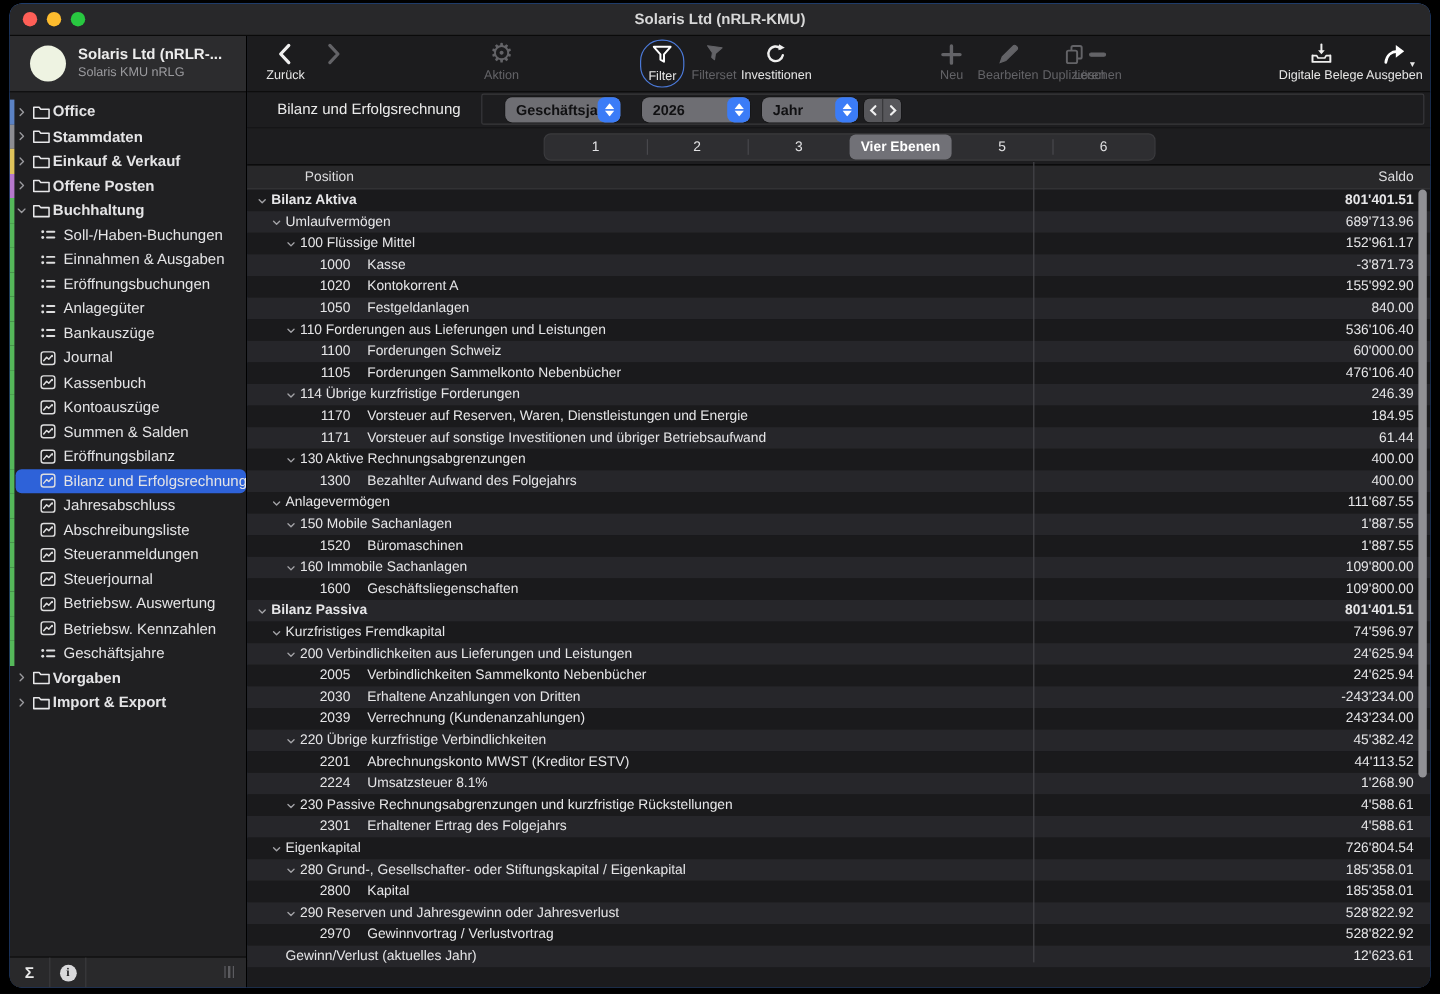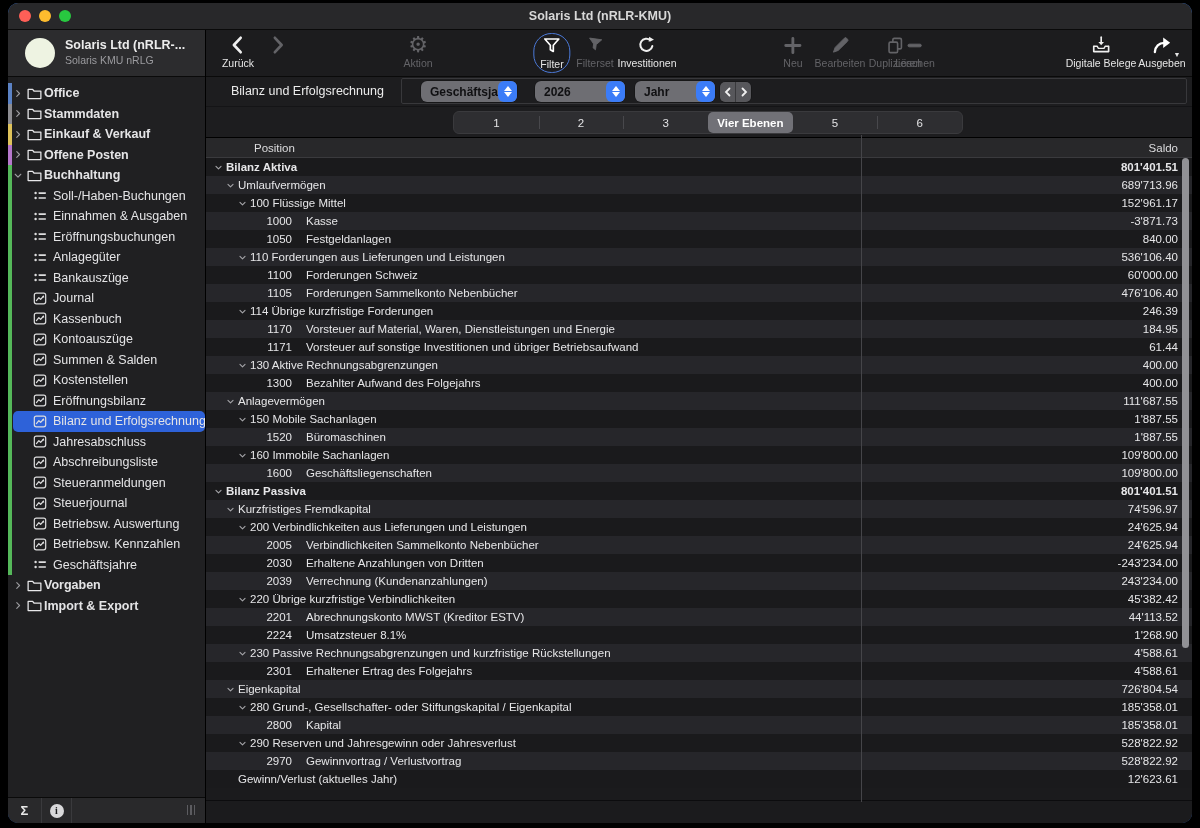--- a/index.html
+++ b/index.html
@@ -303,32 +303,20 @@
           <div class="sb-item child">
             <div class="hl"></div>
             <span class="stripe" style="background:#55b85a"></span>
             <span class="ic">
               <svg width="14" height="13" viewBox="0 0 16 16">
                 <rect x="1" y="1.5" width="14" height="13" rx="2.5" fill="none" stroke="#dededf" stroke-width="1.5"></rect>
                 <polyline points="3.6,10.6 6.6,7 8.8,9 12.2,5.2" fill="none" stroke="#dededf" stroke-width="1.5" stroke-linecap="round" stroke-linejoin="round"></polyline>
                 <polygon points="12.8,4.4 13.2,7 10.6,6" fill="#dededf"></polygon>
               </svg>
             </span>
-            <span class="lb">Kostenstellen</span>
-          </div>
-          <div class="sb-item child">
-            <div class="hl"></div>
-            <span class="stripe" style="background:#55b85a"></span>
-            <span class="ic">
-              <svg width="14" height="13" viewBox="0 0 16 16">
-                <rect x="1" y="1.5" width="14" height="13" rx="2.5" fill="none" stroke="#dededf" stroke-width="1.5"></rect>
-                <polyline points="3.6,10.6 6.6,7 8.8,9 12.2,5.2" fill="none" stroke="#dededf" stroke-width="1.5" stroke-linecap="round" stroke-linejoin="round"></polyline>
-                <polygon points="12.8,4.4 13.2,7 10.6,6" fill="#dededf"></polygon>
-              </svg>
-            </span>
             <span class="lb">Eröffnungsbilanz</span>
           </div>
           <div class="sb-item child selected">
             <div class="hl" style="background: rgb(46, 98, 217);"></div>
             <span class="stripe" style="background:#55b85a"></span>
             <span class="ic">
               <svg width="14" height="13" viewBox="0 0 16 16">
                 <rect x="1" y="1.5" width="14" height="13" rx="2.5" fill="none" stroke="#dededf" stroke-width="1.5"></rect>
                 <polyline points="3.6,10.6 6.6,7 8.8,9 12.2,5.2" fill="none" stroke="#dededf" stroke-width="1.5" stroke-linecap="round" stroke-linejoin="round"></polyline>
                 <polygon points="12.8,4.4 13.2,7 10.6,6" fill="#dededf"></polygon>
@@ -665,20 +653,25 @@
             </span>
             <span class="lbl">100 Flüssige Mittel</span>
             <span class="val">152'961.17</span>
           </div>
           <div class="trow">
             <span class="code">1000</span>
             <span class="lbl">Kasse</span>
             <span class="val">-3'871.73</span>
           </div>
           <div class="trow">
+            <span class="code">1020</span>
+            <span class="lbl">Kontokorrent A</span>
+            <span class="val">155'992.90</span>
+          </div>
+          <div class="trow">
             <span class="code">1050</span>
             <span class="lbl">Festgeldanlagen</span>
             <span class="val">840.00</span>
           </div>
           <div class="trow">
             <span style="width:32px;flex:0 0 auto"></span>
             <span class="chev">
               <svg width="9" height="9" viewBox="0 0 16 16">
                 <polyline points="3.5,6 8,10.5 12.5,6" fill="none" stroke="#a3a3a7" stroke-width="2" stroke-linecap="round" stroke-linejoin="round"></polyline>
               </svg>
@@ -701,21 +694,21 @@
             <span class="chev">
               <svg width="9" height="9" viewBox="0 0 16 16">
                 <polyline points="3.5,6 8,10.5 12.5,6" fill="none" stroke="#a3a3a7" stroke-width="2" stroke-linecap="round" stroke-linejoin="round"></polyline>
               </svg>
             </span>
             <span class="lbl">114 Übrige kurzfristige Forderungen</span>
             <span class="val">246.39</span>
           </div>
           <div class="trow">
             <span class="code">1170</span>
-            <span class="lbl">Vorsteuer auf Material, Waren, Dienstleistungen und Energie</span>
+            <span class="lbl">Vorsteuer auf Reserven, Waren, Dienstleistungen und Energie</span>
             <span class="val">184.95</span>
           </div>
           <div class="trow">
             <span class="code">1171</span>
             <span class="lbl">Vorsteuer auf sonstige Investitionen und übriger Betriebsaufwand</span>
             <span class="val">61.44</span>
           </div>
           <div class="trow">
             <span style="width:32px;flex:0 0 auto"></span>
             <span class="chev">

